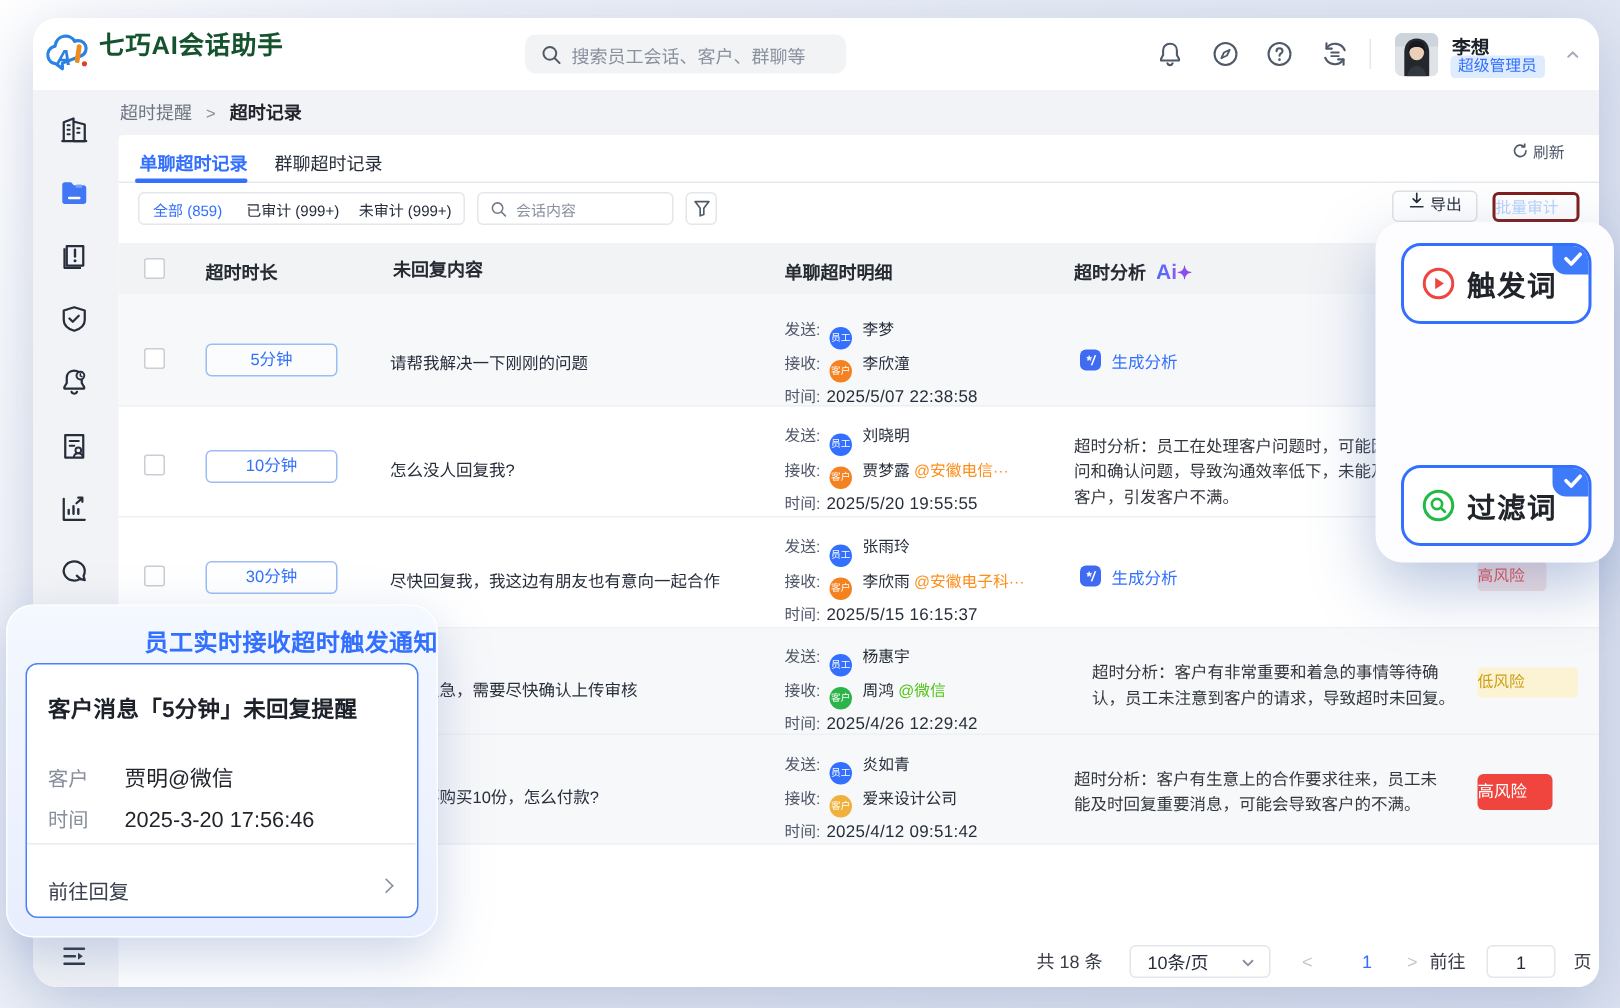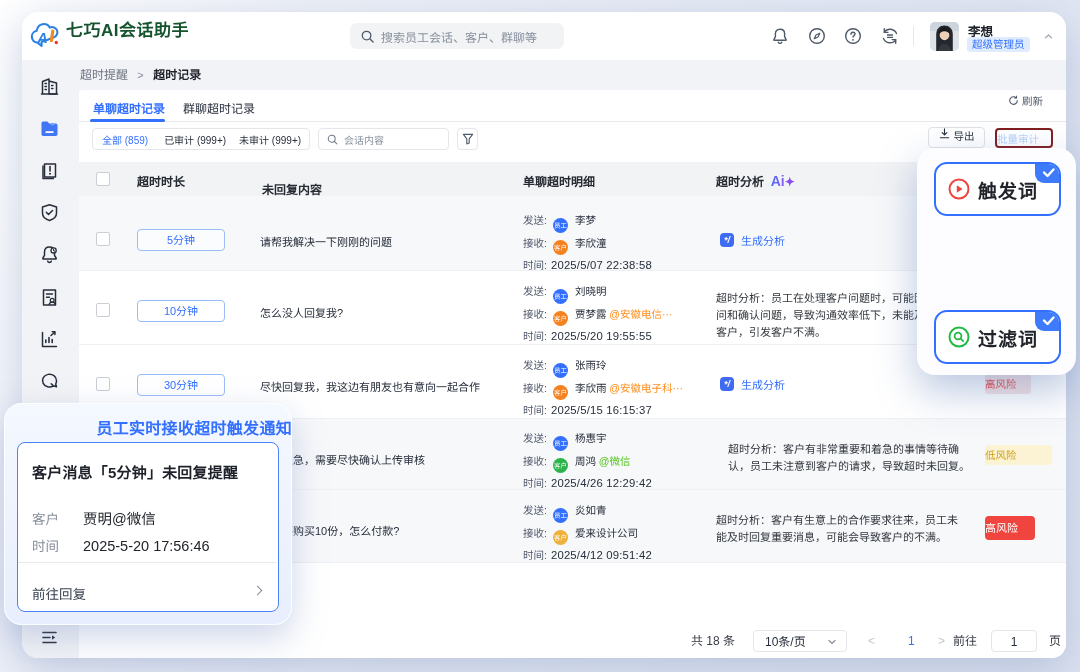--- a/index.html
+++ b/index.html
@@ -255,21 +255,21 @@
         </div>
       <div class="btn-exp"><svg width="11" height="11" viewBox="0 0 12 12" style="margin-right:4px">
             <path d="M6 1v6.2M3.4 5 6 7.6 8.6 5" fill="none" stroke="#272e3b" stroke-width="1.2" stroke-linecap="round" stroke-linejoin="round"></path>
             <path d="M1.5 10.7h9" stroke="#272e3b" stroke-width="1.2" stroke-linecap="round"></path>
           </svg>导出</div>
       <div class="btn-audit">批量审计</div>
 
       <div class="thead">
         <div class="cb" style="top:10px"></div>
         <div class="abs" style="left:58px; top:10px;">超时时长</div>
-        <div class="abs" style="left:183px; top:18px;">未回复内容</div>
+        <div class="abs" style="left:183px; top:8px;">未回复内容</div>
         <div class="abs" style="left:444px; top:10px;">单聊超时明细</div>
         <div class="abs" style="left:637px; top:10px;">超时分析&nbsp; <span style="font-size:14px; font-weight:800; background:linear-gradient(90deg,#4a6cf7,#8b5cf6); -webkit-background-clip:text; background-clip:text; color:transparent;">Ai</span><span style="color:#8a4bf0; font-size:12px;">✦</span></div>
       </div>
 
       <div class="row g" style="top:106px; height:75px;">
         <div class="cb" style="top:36px"></div>
         <div class="pill" style="top:33px">5分钟</div>
         <div class="msg" style="top:37px">请帮我解决一下刚刚的问题</div>
         <div class="det" style="top:14px">
           <span class="lb">发送:</span><span class="badge b-blue">员工</span>李梦<br>
@@ -344,21 +344,21 @@
       </div>
     </div>
   </div>
 </div>
 
 <div class="notif">
   <h3>员工实时接收超时触发通知</h3>
   <div class="ncard">
     <h4>客户消息「5分钟」未回复提醒</h4>
     <div class="nrow" style="top:64px"><span class="l">客户</span><span class="v">贾明@微信</span></div>
-    <div class="nrow" style="top:92px"><span class="l">时间</span><span class="v">2025-5-20 17:56:46</span></div>
+    <div class="nrow" style="top:92px"><span class="l">时间</span><span class="v">2025-3-20 17:56:46</span></div>
     <div class="ndiv"></div>
     <div class="ngo">前往回复</div>
     <div class="nchev"></div>
   </div>
 </div>
 
 <div class="panel">
   <div class="wpill" style="top:14px">
     <svg class="wic" width="22" height="22" viewBox="0 0 22 22">
         <circle cx="11" cy="11" r="9.5" fill="none" stroke="#f0453f" stroke-width="2"></circle>

